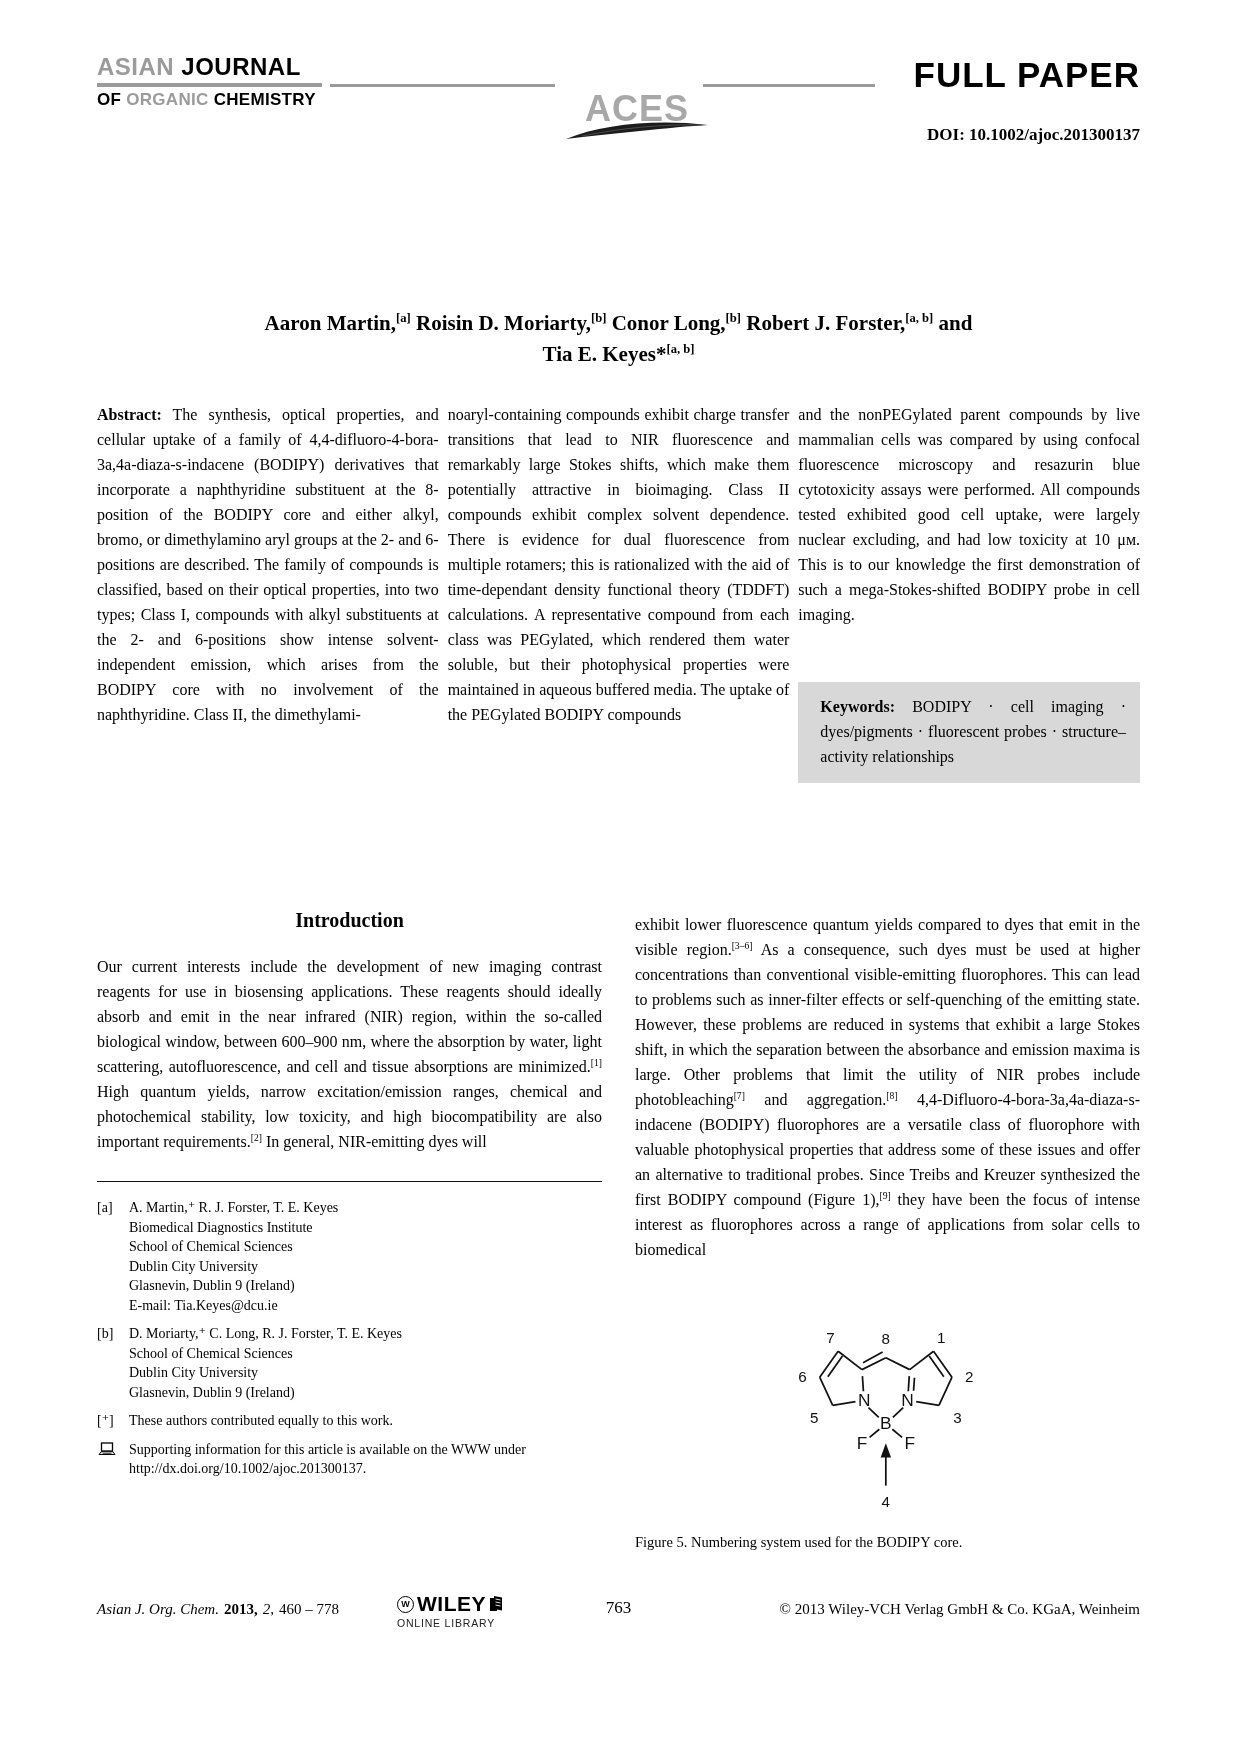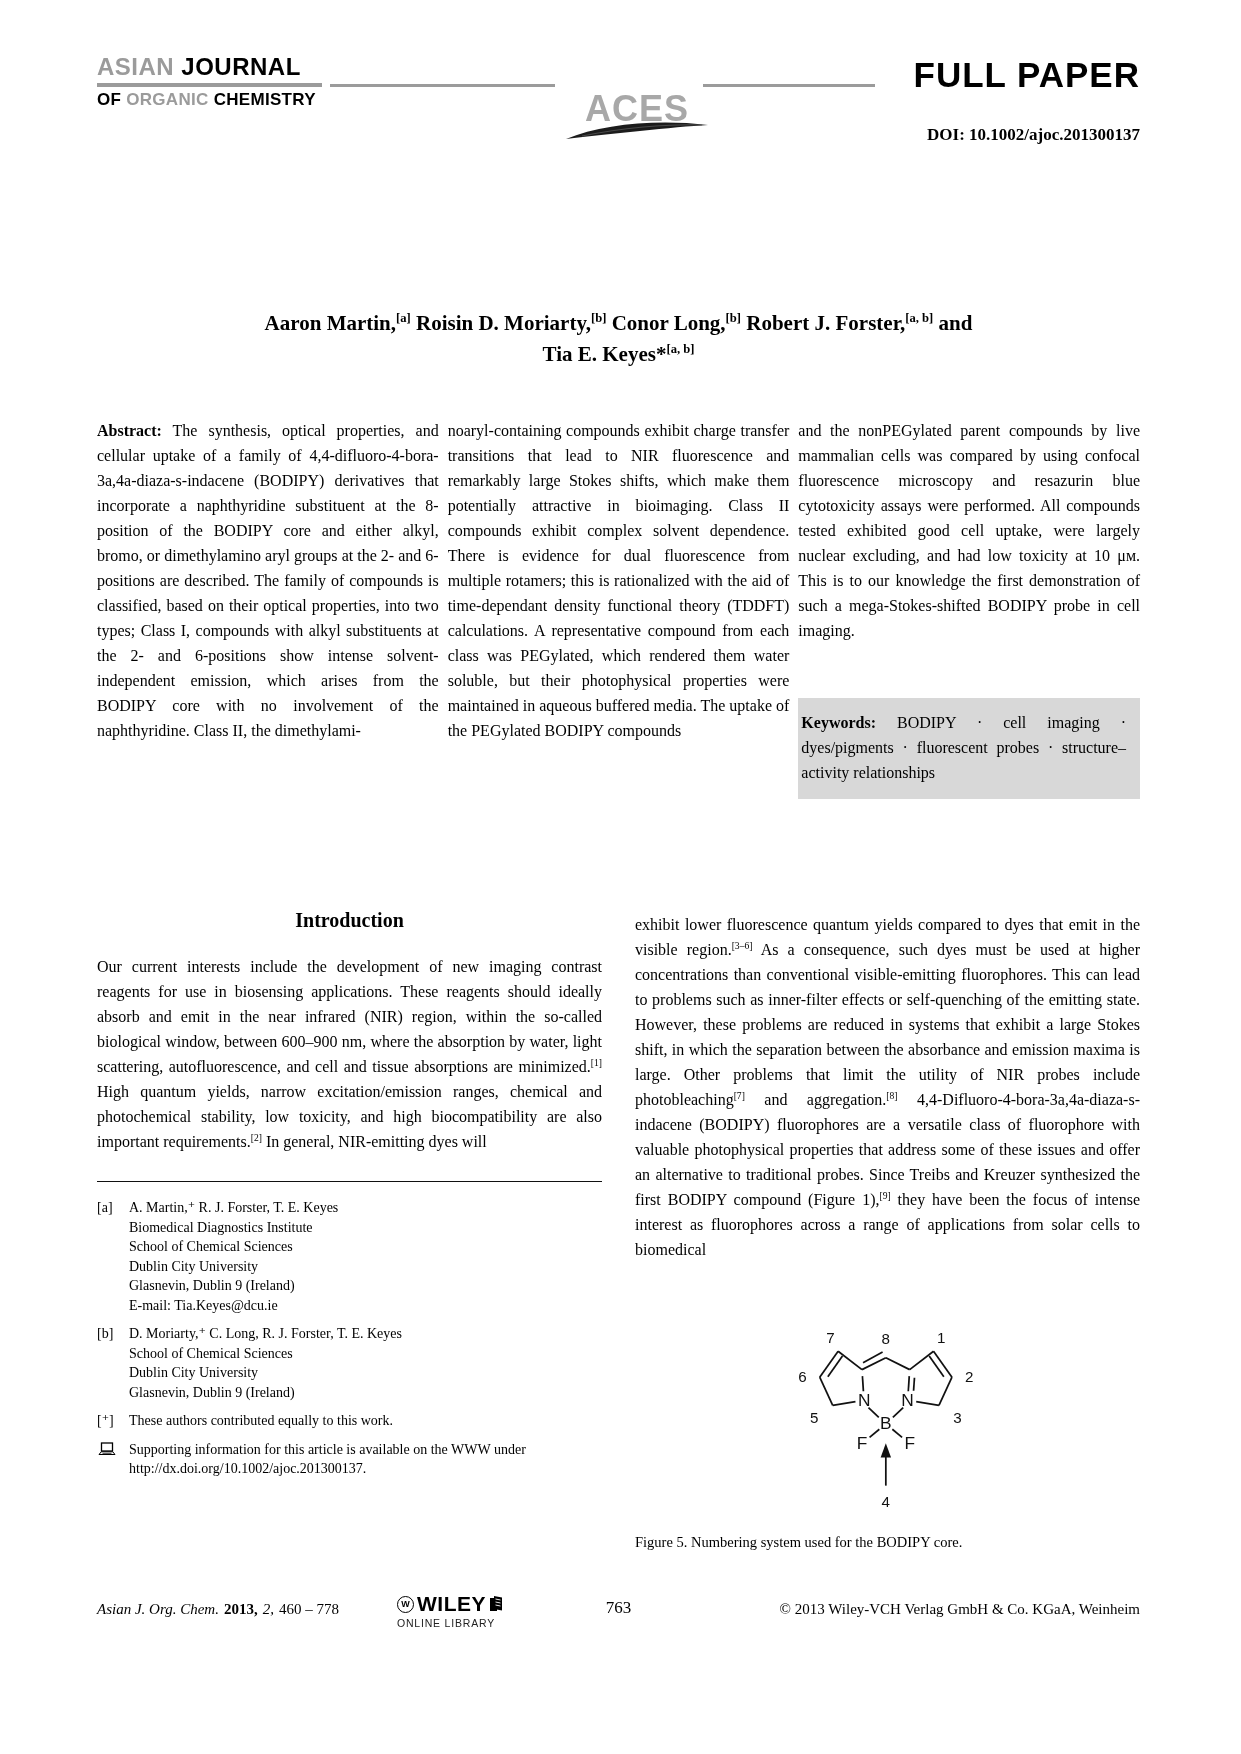--- a/index.html
+++ b/index.html
@@ -26,24 +26,24 @@
   .doi{position:absolute;right:101px;top:125px;font-weight:bold;font-size:17px;}
 
   
   .title{position:absolute;left:120px;top:182px;width:1001px;text-align:center;
          font-size:29px;font-weight:bold;line-height:36px;}
   .authors{position:absolute;left:97px;top:308px;width:1043px;text-align:center;
            font-size:21px;font-weight:bold;line-height:31px;}
   sup{font-size:.60em;line-height:0;vertical-align:super;}
 
   
-  .abstract{position:absolute;left:97px;top:402px;width:1043px;display:flex;gap:9px;margin-top:16px;}
+  .abstract{position:absolute;left:97px;top:402px;width:1043px;display:flex;gap:9px;}
   .abs-col{flex:1 1 0;font-size:16px;line-height:25px;text-align:justify;}
   .abs-col p{margin:0;}
-  .kw-box{margin-top:55px;background:#d8d8d8;padding:12px 14px 14px 3px;
+  .kw-box{margin-top:55px;background:#d8d8d8;padding:12px 14px 14px 22px;
           font-size:16px;line-height:25px;text-align:justify;}
 
   
   .intro{position:absolute;left:97px;top:908px;width:1043px;display:flex;gap:33px;}
   .col{width:505px;font-size:16px;line-height:25px;}
   .col h2{margin:0 0 21px 0;text-align:center;font-size:20px;}
   .col p.just{margin:0;text-align:justify;}
   .col-right{padding-top:4px;}
 
   .fn-rule{border:none;border-top:1.5px solid #111;margin:27px 0 16px 0;}

